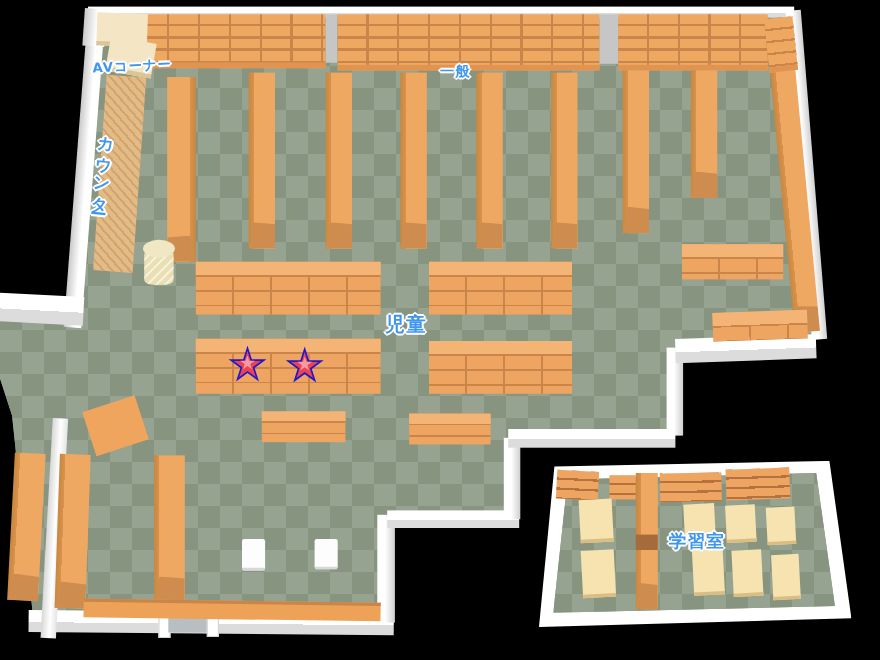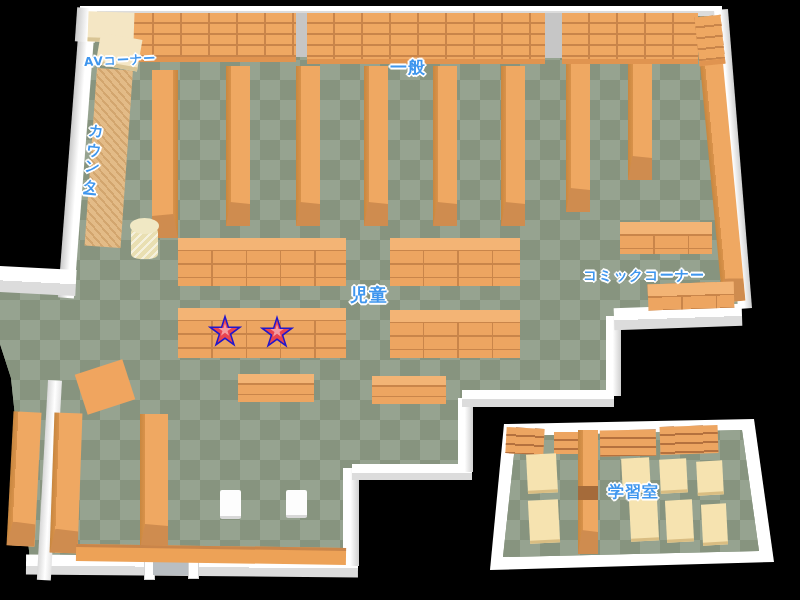--- a/index.html
+++ b/index.html
@@ -161,19 +161,18 @@
     <div class="star star-inner" style="left:5px;top:5px;width:26px;height:26px;"></div>
     <div class="star star-core" style="left:11px;top:9px;width:14px;height:14px;"></div>
   </div>
   <div class="abs" style="left:259px;top:315px;width:36px;height:36px;z-index:30;">
     <div class="star star-outer" style="left:0;top:0;width:36px;height:36px;"></div>
     <div class="star star-inner" style="left:5px;top:5px;width:26px;height:26px;"></div>
     <div class="star star-core" style="left:11px;top:9px;width:14px;height:14px;"></div>
   </div>
 
   <span class="map-label" style="left:84px;top:52px;font-size:12px;transform:rotate(-3deg);">AVコーナー</span>
-  <span class="map-label" style="left:390px;top:56px;font-size:17px;">一般</span>
+  <span class="map-label" style="left:400px;top:56px;font-size:13px;">一般</span>
   <span class="map-label vert" style="left:84px;top:114px;font-size:15px;transform:rotate(6deg);">カウンター</span>
   <span class="map-label" style="left:338px;top:283px;font-size:18px;margin-left:12px;">児童</span>
-  <span class="map-label" style="left:583px;top:267px;font-size:14px;">コミックコーナー</span>
   <span class="map-label" style="left:608px;top:482px;font-size:16px;">学習室</span>
 
 </div>
 
 </body></html>

